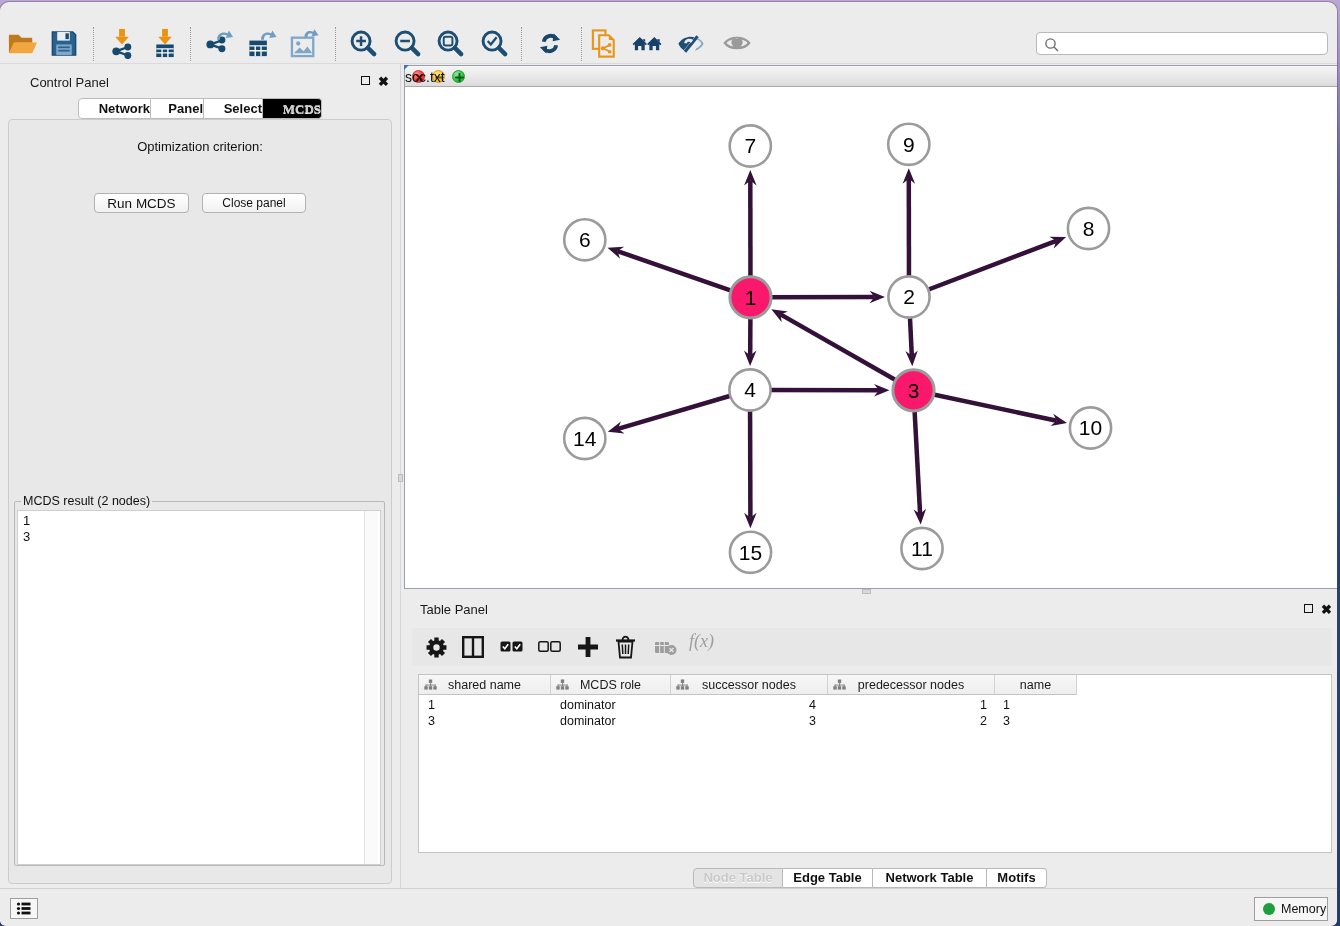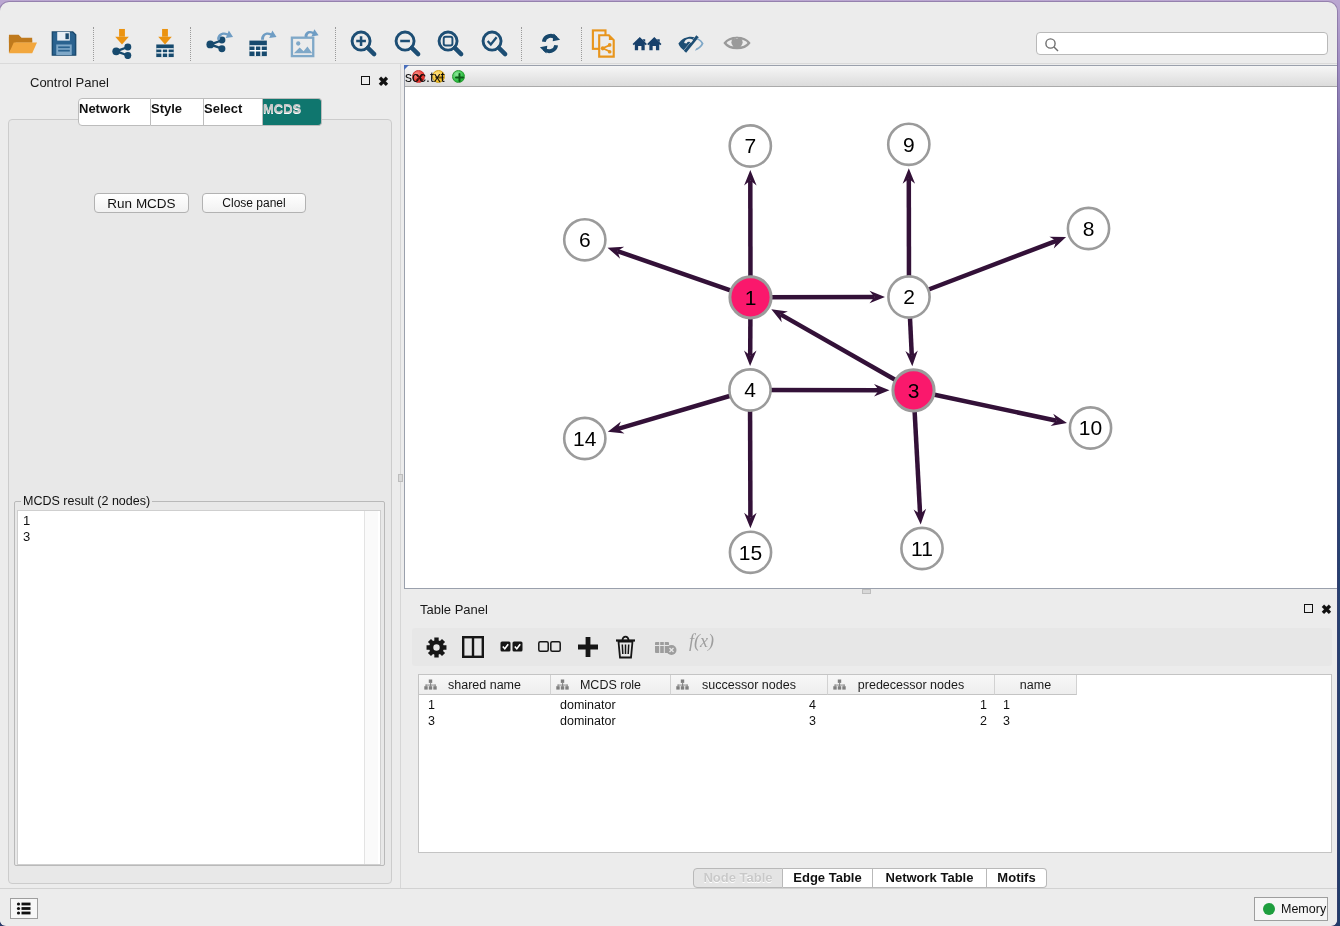--- a/index.html
+++ b/index.html
@@ -13,21 +13,21 @@
 .tbi { position:absolute; top:4px; width:32px; height:31px; }
 .tsep { position:absolute; top:3px; height:34px; width:0; border-left:1px dotted #9a9a9a; }
 #searchbox { position:absolute; left:1036px; top:8px; width:292px; height:23px; background:#fff; border:1px solid #b9b9b9; border-radius:4px; }
 
 #cpanel { position:absolute; left:0; top:62px; width:401px; height:824px; background:#ececec; border-right:1px solid #d6d6d6; }
 .phead { font-size:13px; color:#1a1a1a; }
 .float-ic { position:absolute; width:9px; height:9px; border:1.5px solid #111; }
 .close-ic { position:absolute; font-size:13px; font-weight:bold; color:#111; line-height:11px; }
 #tabpane { position:absolute; left:8px; top:55px; width:384px; height:765px; background:#e8e8e8; border:1px solid #cccccc; border-radius:4px; }
 #cptabs { position:absolute; left:78px; top:34px; width:245px; height:21px; }
-.cptab { position:absolute; top:0; height:28px; background:#fff; border:1px solid #bcbcbc; border-left:none; font-size:13px; font-weight:bold; color:#111; text-align:left; line-height:19px; }
+.cptab { position:absolute; top:0; height:21px; background:#fff; border:1px solid #bcbcbc; border-left:none; font-size:13px; font-weight:bold; color:#111; text-align:right; line-height:19px; }
 
 #netwin { position:absolute; left:404px; top:63px; width:934px; height:524px; background:#fff; border:1px solid #9aa0ac; }
 #nettitle { position:absolute; left:0; top:0; width:100%; height:21px; background:linear-gradient(#f6f6f6,#dcdcdc); border-bottom:1px solid #aaa; }
 .tl2 { position:absolute; top:3.5px; width:13px; height:13px; border-radius:50%; }
 #tpanel { position:absolute; left:401px; top:596px; width:936px; height:290px; background:#ececec; }
 #tablewrap { position:absolute; left:17px; top:76px; width:914px; height:179px; background:#fff; border:1px solid #c4c4c4; }
 .th { position:absolute; top:0; height:20px; background:linear-gradient(#f7f7f7,#eeeeee); border-right:1px solid #d2d2d2; border-bottom:1px solid #c4c4c4; font-size:12.5px; color:#1a1a1a; text-align:center; line-height:20px; }
 .td { position:absolute; font-size:12.5px; color:#111; height:16px; line-height:16px; }
 .btab { position:absolute; top:0; height:20px; border:1px solid #b9b9b9; border-left:none; background:#fff; font-size:13px; font-weight:bold; color:#111; text-align:center; line-height:18px; }
 #statusbar { position:absolute; left:0; top:886px; width:100%; height:36px; background:#ececec; border-top:1px solid #d2d2d2; }
@@ -179,24 +179,25 @@
         </svg>
       </div>
   </div>
   <div id="cpanel">
     <div class="phead" style="position:absolute;left:30px;top:11px">Control Panel</div>
     <div class="float-ic" style="left:361px;top:12px"></div>
     <div class="close-ic" style="left:378px;top:12px">✖</div>
     <div id="tabpane"></div>
     <div id="cptabs">
       <div class="cptab" style="left:0;width:73px;border-left:1px solid #bcbcbc;border-radius:4px 0 0 4px;">Network</div>
-      <div class="cptab" style="left:73px;width:53px;">Style</div>
+      <div class="cptab" style="left:73px;width:53px;">Panel</div>
       <div class="cptab" style="left:126px;width:59px;">Select</div>
-      <div class="cptab" style="left:185px;width:59px;background:#0f766e;color:#c7c7c7;text-shadow:0 1px 0 #fff;border-radius:0 4px 4px 0;">MCDS</div>
-    </div>
+      <div class="cptab" style="left:185px;width:59px;background:#000000;color:#c7c7c7;text-shadow:0 1px 0 #fff;border-radius:0 4px 4px 0;font-family:Liberation Serif, serif;">MCDS</div>
+    </div>
+    <div style="position:absolute;left:0;top:75px;width:400px;text-align:center;font-size:13px;color:#111">Optimization criterion:</div>
     <div class="pbtn" style="position:absolute;left:94px;top:129px;width:95px;height:20px;background:linear-gradient(#ffffff,#f1f1f1);border:1px solid #b2b2b2;border-radius:4px;text-align:center;font-size:13.5px;line-height:19px;color:#111">Run MCDS</div>
     <div class="pbtn" style="position:absolute;left:202px;top:129px;width:104px;height:20px;background:linear-gradient(#ffffff,#f1f1f1);border:1px solid #b2b2b2;border-radius:4px;text-align:center;font-size:12px;line-height:19px;color:#111">Close panel</div>
     <fieldset style="position:absolute;left:14px;top:430px;width:371px;height:372px;border:1px solid #b9b9b9;border-radius:2px;">
       <legend style="font-size:12.5px;color:#111;margin-left:6px;padding:0 2px;">MCDS result (2 nodes)</legend>
       <div style="position:absolute;left:2px;top:2px;width:364px;height:355px;background:#fff;border:1px solid #cfcfcf;">
         <div style="position:absolute;left:5px;top:2px;font-size:13px;color:#111;line-height:16px;">1<br>3</div>
         <div style="position:absolute;right:2px;top:0;width:14px;height:100%;background:#fafafa;border-left:1px solid #e3e3e3;"></div>
       </div>
     </fieldset>
   </div>

